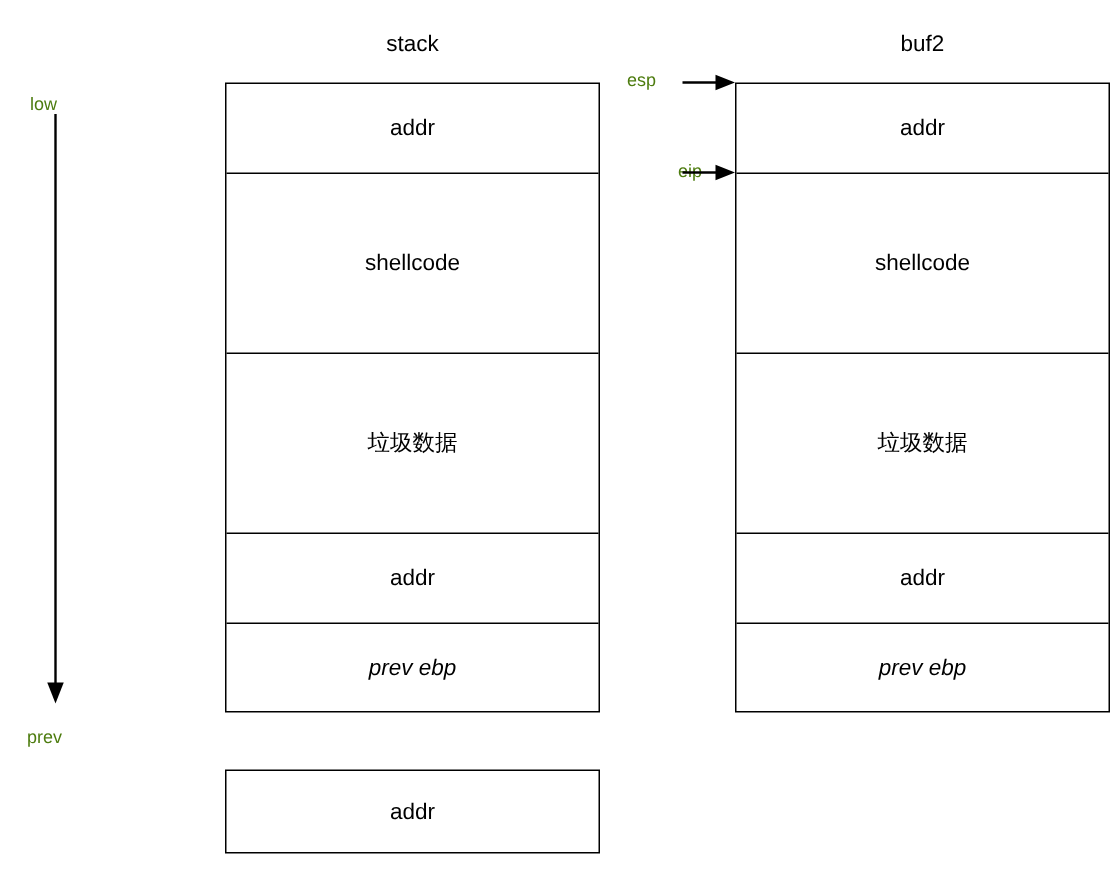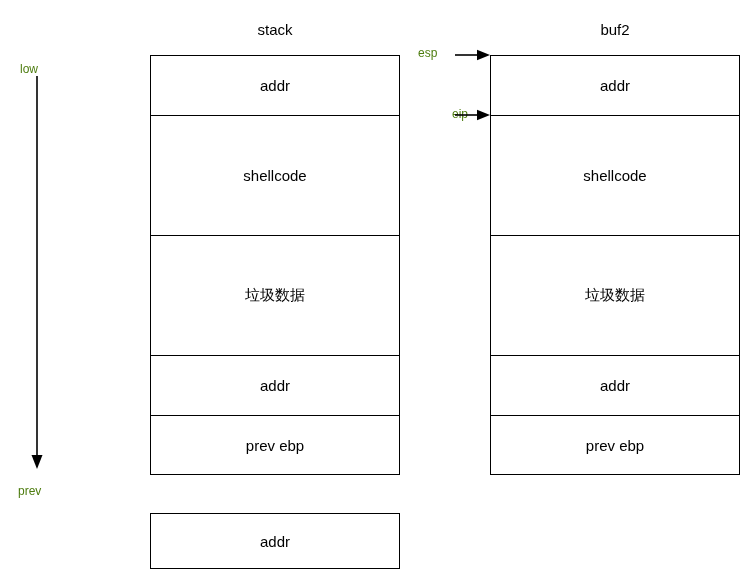--- a/index.html
+++ b/index.html
@@ -43,20 +43,21 @@
     box-sizing: border-box;
     border-bottom: 1px solid #000;
     display: flex;
     align-items: center;
     justify-content: center;
     font-size: 15px;
     text-align: center;
   }
   .cell.last {
     border-bottom: none;
+    font-style: italic;
   }
   .single-box {
     position: absolute;
     box-sizing: border-box;
     border: 1px solid #000;
     background: #fff;
     display: flex;
     align-items: center;
     justify-content: center;
     font-size: 15px;

